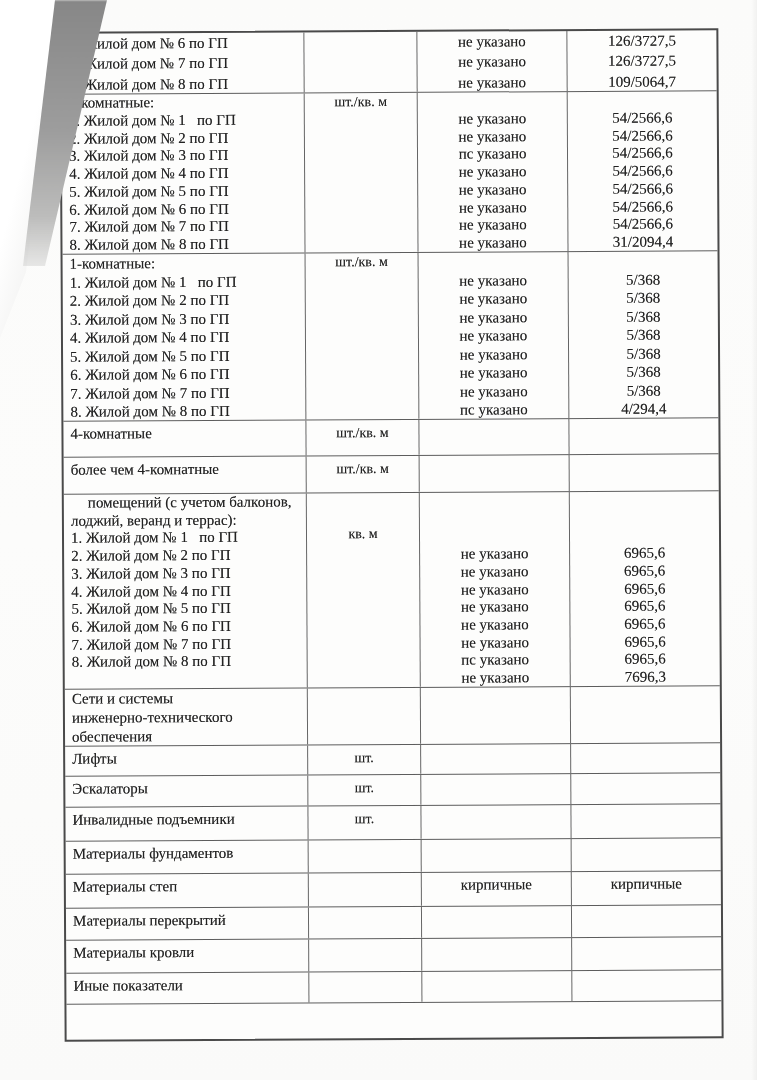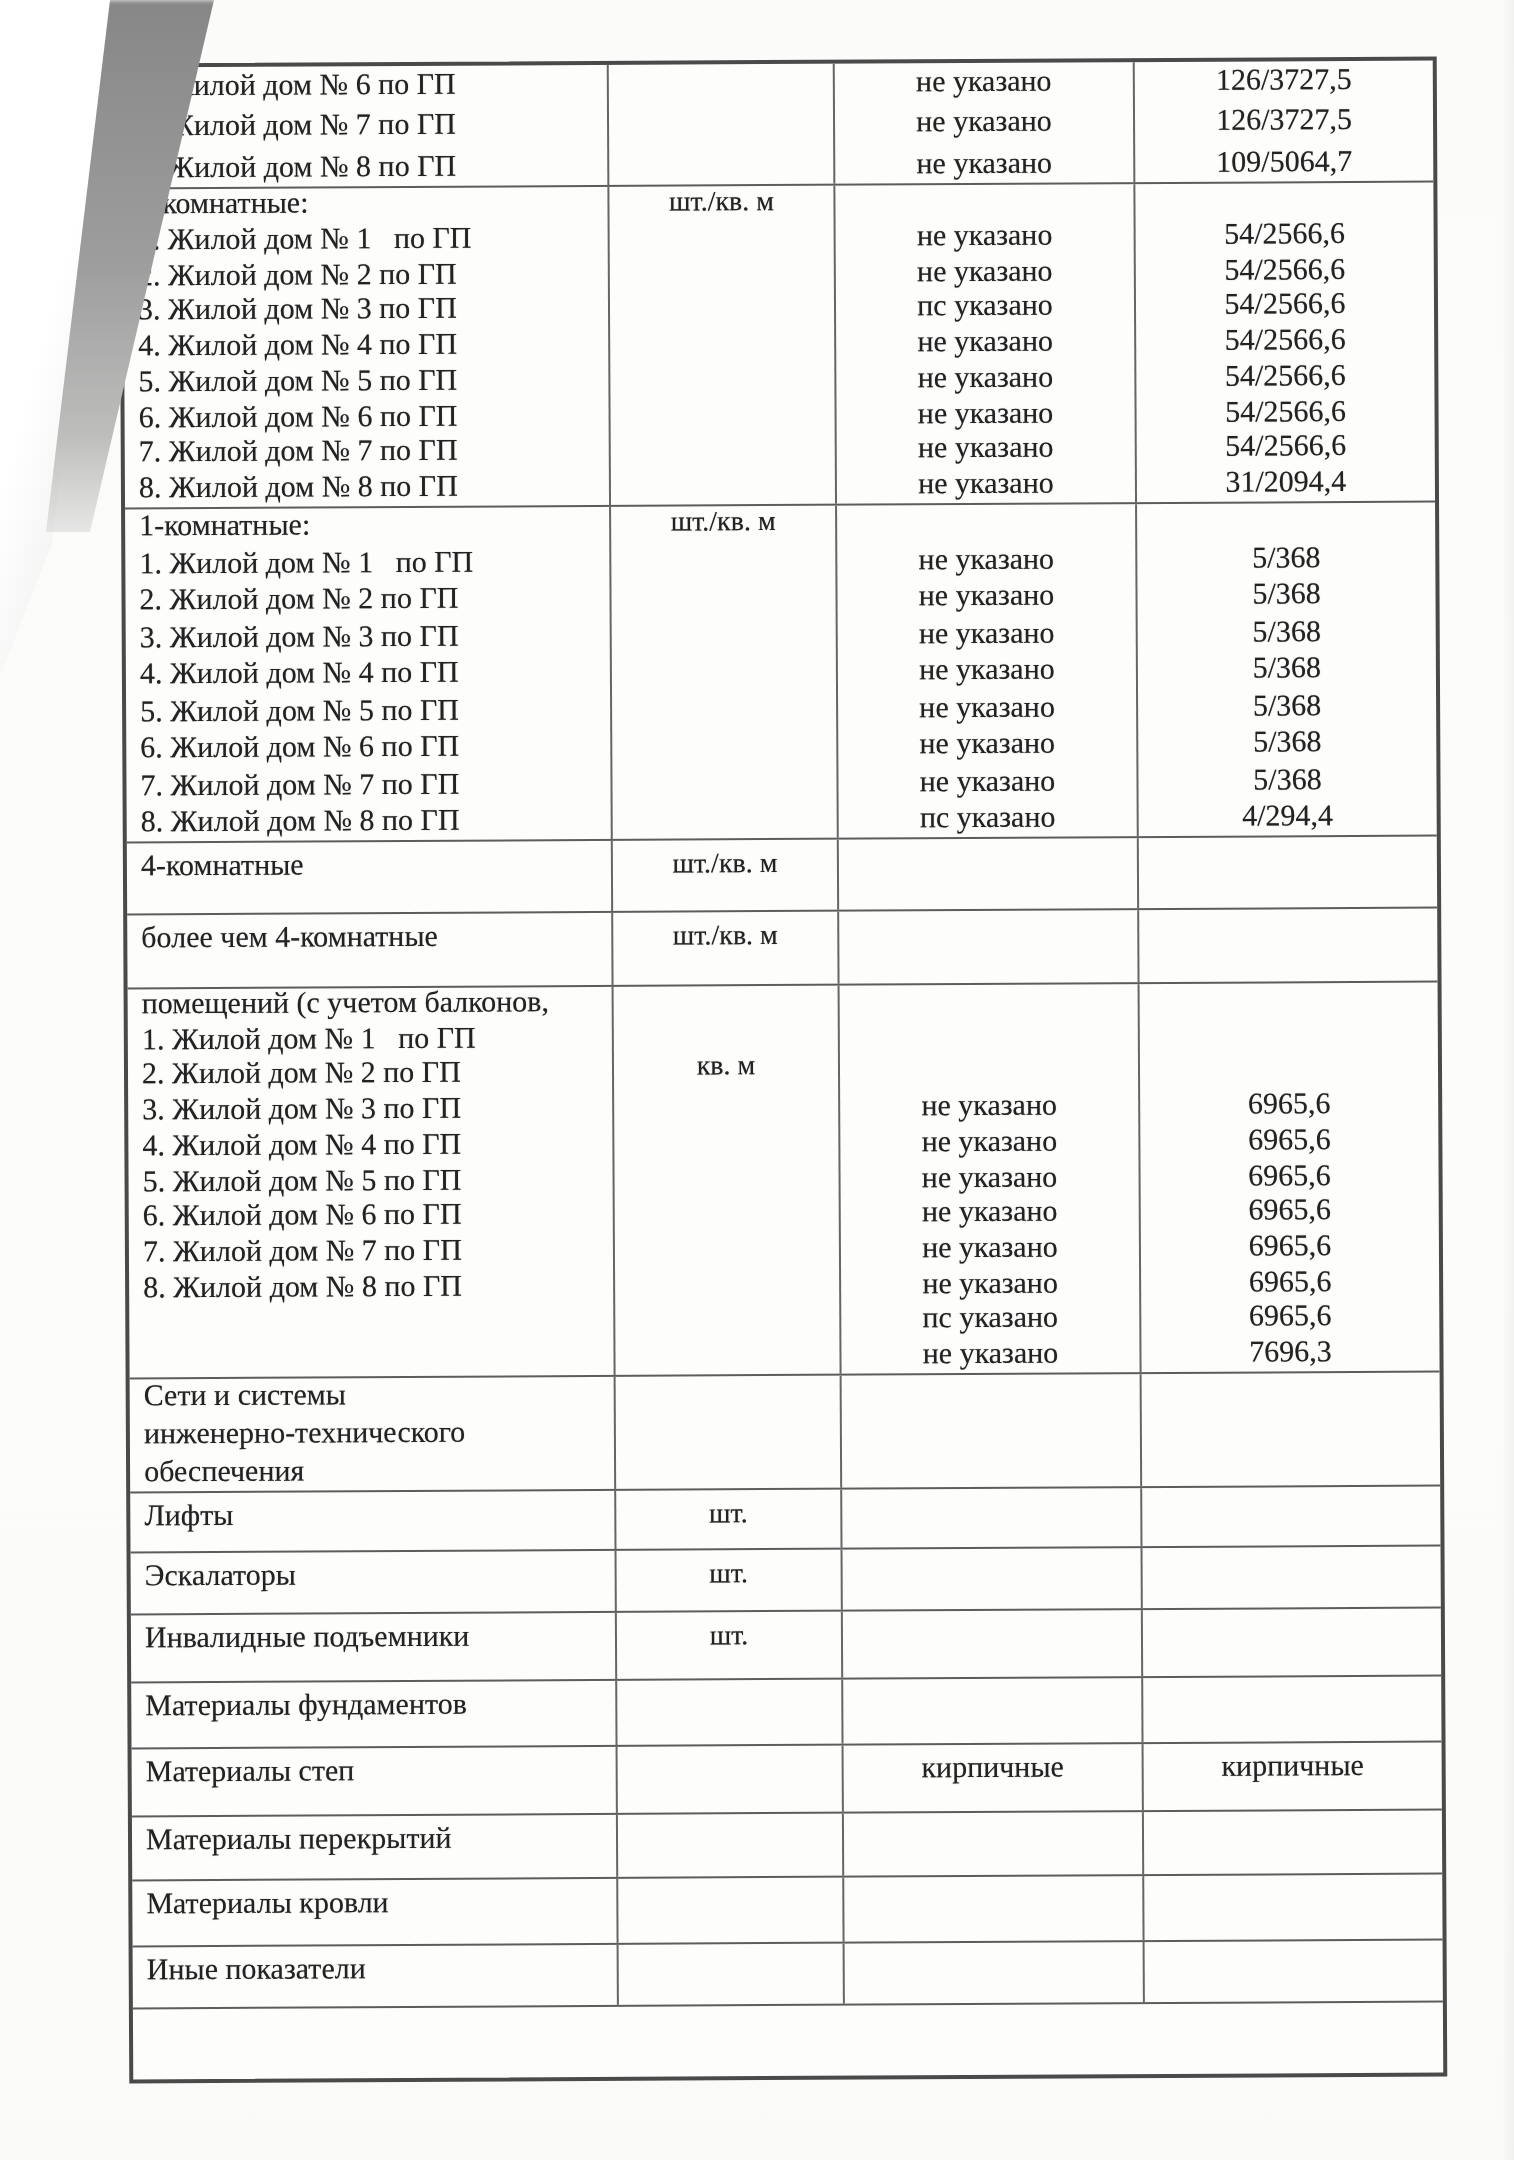--- a/index.html
+++ b/index.html
@@ -202,21 +202,22 @@
         </div>
         <div class="cell c-status">
           <div class="ln" style="height: 37px; line-height: 21px; padding-top: 2px;"></div>
         </div>
         <div class="cell c-value">
           <div class="ln" style="height: 37px; line-height: 21px; padding-top: 2px;"></div>
         </div>
       </div>
       <div class="sec" style="height: 195px;">
         <div class="cell c-label">
-          <div class="ln" style="height: 17.7273px; line-height: 17.7273px;">помещений (с учетом балконов,</div>
+          <div class="ln" style="height: 17.7273px; line-height: 17.7273px; margin-left: 17px;">помещений (с учетом балконов,</div>
+          <div class="ln" style="height: 17.7273px; line-height: 17.7273px;">лоджий, веранд и террас):</div>
           <div class="ln" style="height: 17.7273px; line-height: 17.7273px;">1. Жилой дом № 1   по ГП</div>
           <div class="ln" style="height: 17.7273px; line-height: 17.7273px;">2. Жилой дом № 2 по ГП</div>
           <div class="ln" style="height: 17.7273px; line-height: 17.7273px;">3. Жилой дом № 3 по ГП</div>
           <div class="ln" style="height: 17.7273px; line-height: 17.7273px;">4. Жилой дом № 4 по ГП</div>
           <div class="ln" style="height: 17.7273px; line-height: 17.7273px;">5. Жилой дом № 5 по ГП</div>
           <div class="ln" style="height: 17.7273px; line-height: 17.7273px;">6. Жилой дом № 6 по ГП</div>
           <div class="ln" style="height: 17.7273px; line-height: 17.7273px;">7. Жилой дом № 7 по ГП</div>
           <div class="ln" style="height: 17.7273px; line-height: 17.7273px;">8. Жилой дом № 8 по ГП</div>
         </div>
         <div class="cell c-unit">

